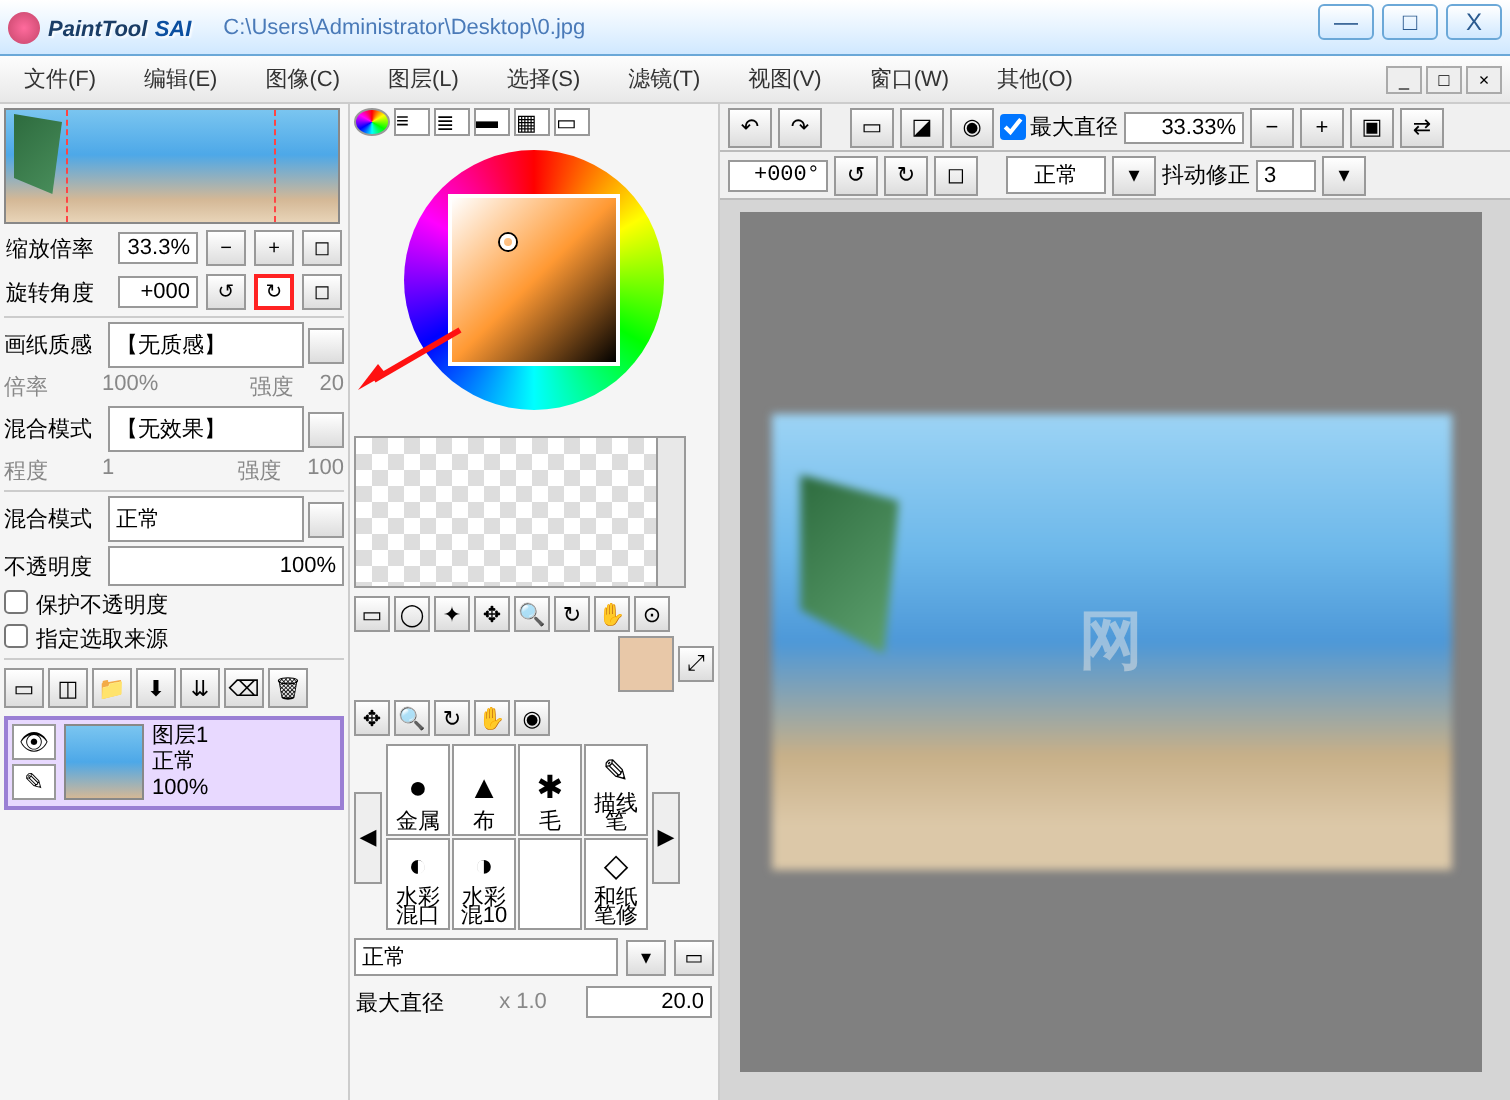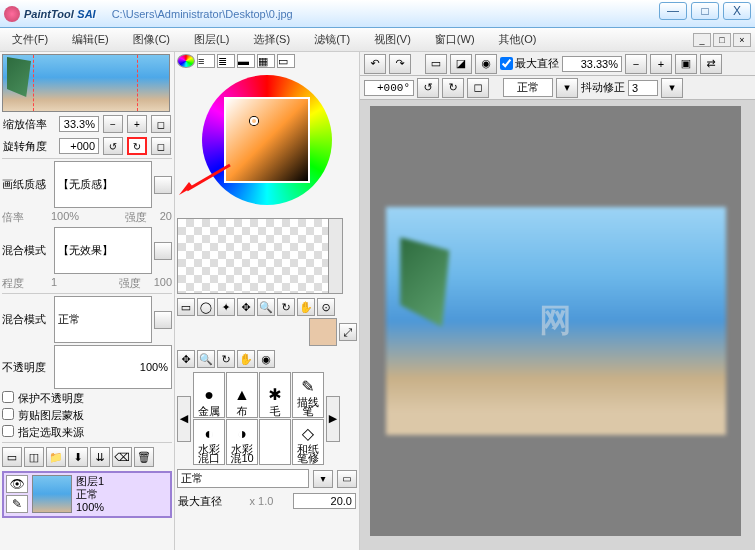--- a/index.html
+++ b/index.html
@@ -24,21 +24,21 @@
 .nav-thumb::after{content:"";position:absolute;right:30px;top:0;bottom:0;width:1px;border-left:1px dashed #ff4444}
 .palm{position:absolute;left:4px;top:2px;width:24px;height:40px;background:linear-gradient(135deg,#2d6b3e,#4a8f5c);clip-path:polygon(0 0,100% 10%,80% 100%,0 80%)}
 .row{display:flex;align-items:center;gap:4px;margin-bottom:2px;padding:1px}
 .row-label{width:52px;font-size:11px}
 .row-val{flex:1;background:#fff;border:1px solid #999;padding:1px 3px;text-align:right}
 .icon-btn{width:20px;height:18px;border:1px solid #999;background:linear-gradient(180deg,#fff,#ddd);display:flex;align-items:center;justify-content:center;cursor:pointer;font-size:10px}
 .icon-btn.hl{border:2px solid #ff2222;background:#fff}
 .sep{height:1px;background:#ccc;margin:2px 0}
 .field-row{display:flex;align-items:center;margin-bottom:2px}
 .field-label{width:52px;font-size:11px}
-.field-input{flex:1;background:#fff;border:1px solid #999;padding:15px 3px}
+.field-input{flex:1;background:#fff;border:1px solid #999;padding:3px 3px}
 .edit-btn{width:18px;height:18px;border:1px solid #999;background:linear-gradient(180deg,#fff,#ddd);margin-left:2px;cursor:pointer}
 .chk{display:flex;align-items:flex-start;gap:4px;margin-bottom:2px}
 .chk input{width:12px;height:12px}
 .layer-tools{display:flex;gap:2px;margin:4px 0}
 .layer-tool{width:20px;height:20px;border:1px solid #999;background:linear-gradient(180deg,#fff,#ddd);cursor:pointer;display:flex;align-items:center;justify-content:center;font-size:11px}
 .layer-item{display:flex;border:2px solid #9a7fd4;background:#e8d9ff;padding:2px;margin-bottom:2px;gap:4px}
 .layer-vis{display:flex;flex-direction:column;gap:2px}
 .layer-vis-btn{width:22px;height:18px;border:1px solid #999;background:#fff;display:flex;align-items:center;justify-content:center;font-size:12px}
 .layer-thumb{width:40px;height:38px;background:linear-gradient(180deg,#7ac5f0 0%,#4da8e8 50%,#d4b896 100%);border:1px solid #888}
 .layer-info{display:flex;flex-direction:column;justify-content:center;font-size:10px;line-height:13px}
@@ -155,24 +155,20 @@
     <div class="field-row">
       <span class="field-label">不透明度</span>
       <span class="field-input" style="text-align:right">100%</span>
     </div>
     <div class="chk">
         <input type="checkbox" style="">
         <span>保护不透明度</span>
       </div>
     <div class="chk">
         <input type="checkbox" style="">
-        <span>剪贴图层蒙板</span>
-      </div>
-    <div class="chk">
-        <input type="checkbox" style="">
         <span>指定选取来源</span>
       </div>
     <div class="sep"></div>
     <div class="layer-tools">
       <div class="layer-tool">▭</div>
       <div class="layer-tool">◫</div>
       <div class="layer-tool">📁</div>
       <div class="layer-tool">⬇</div>
       <div class="layer-tool">⇊</div>
       <div class="layer-tool">⌫</div>

